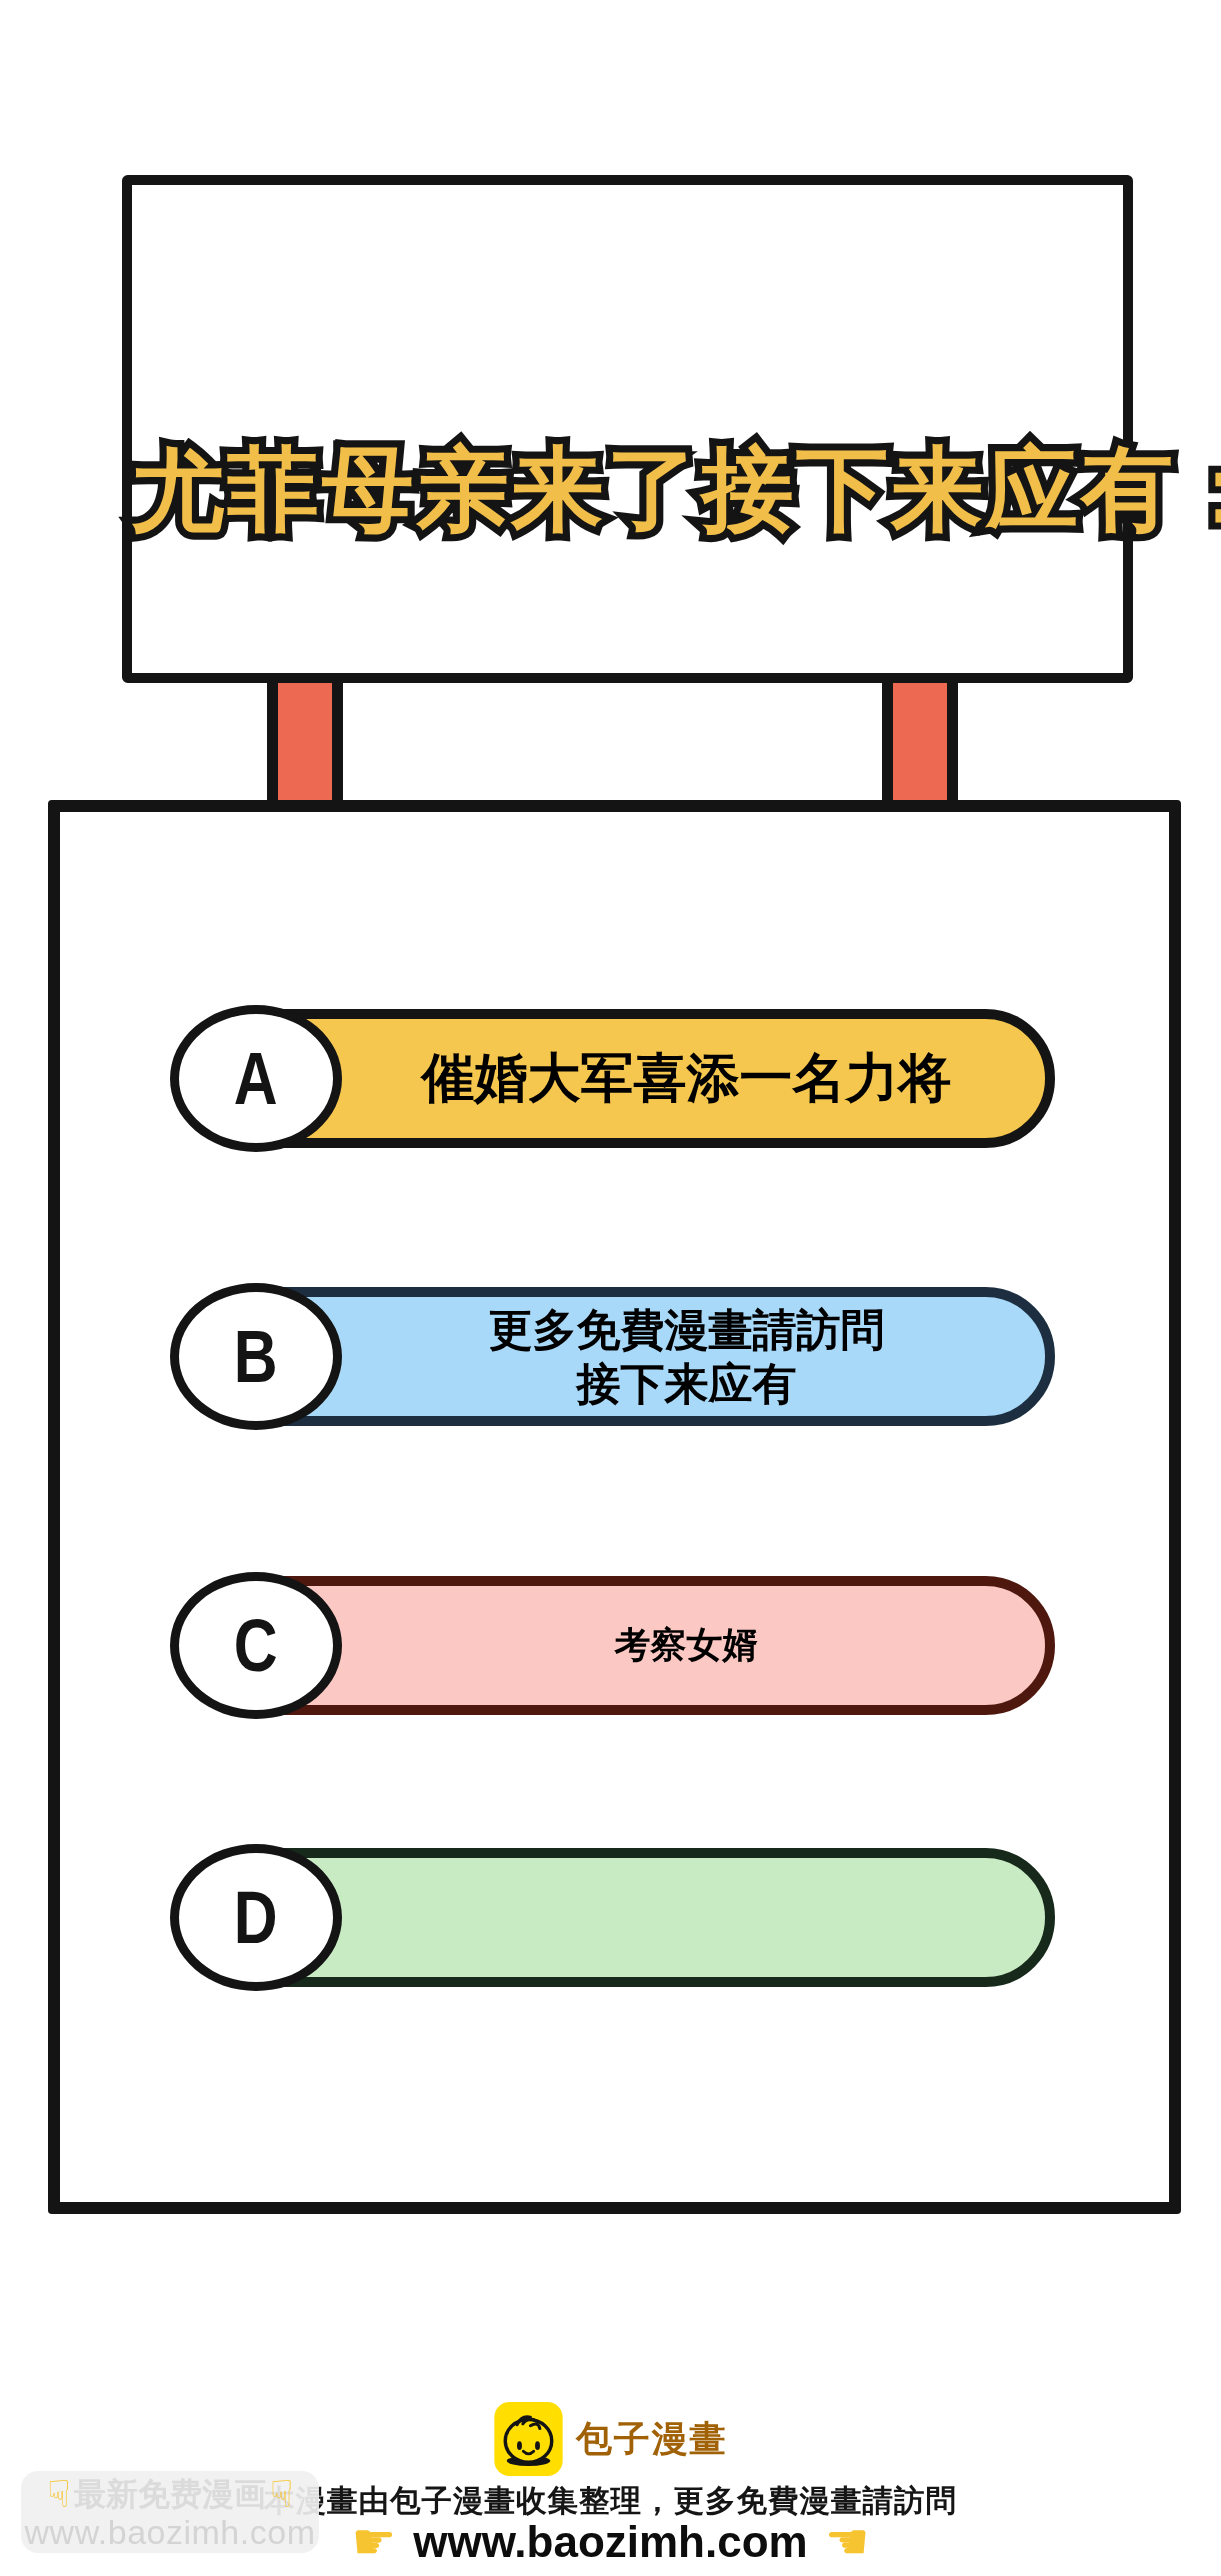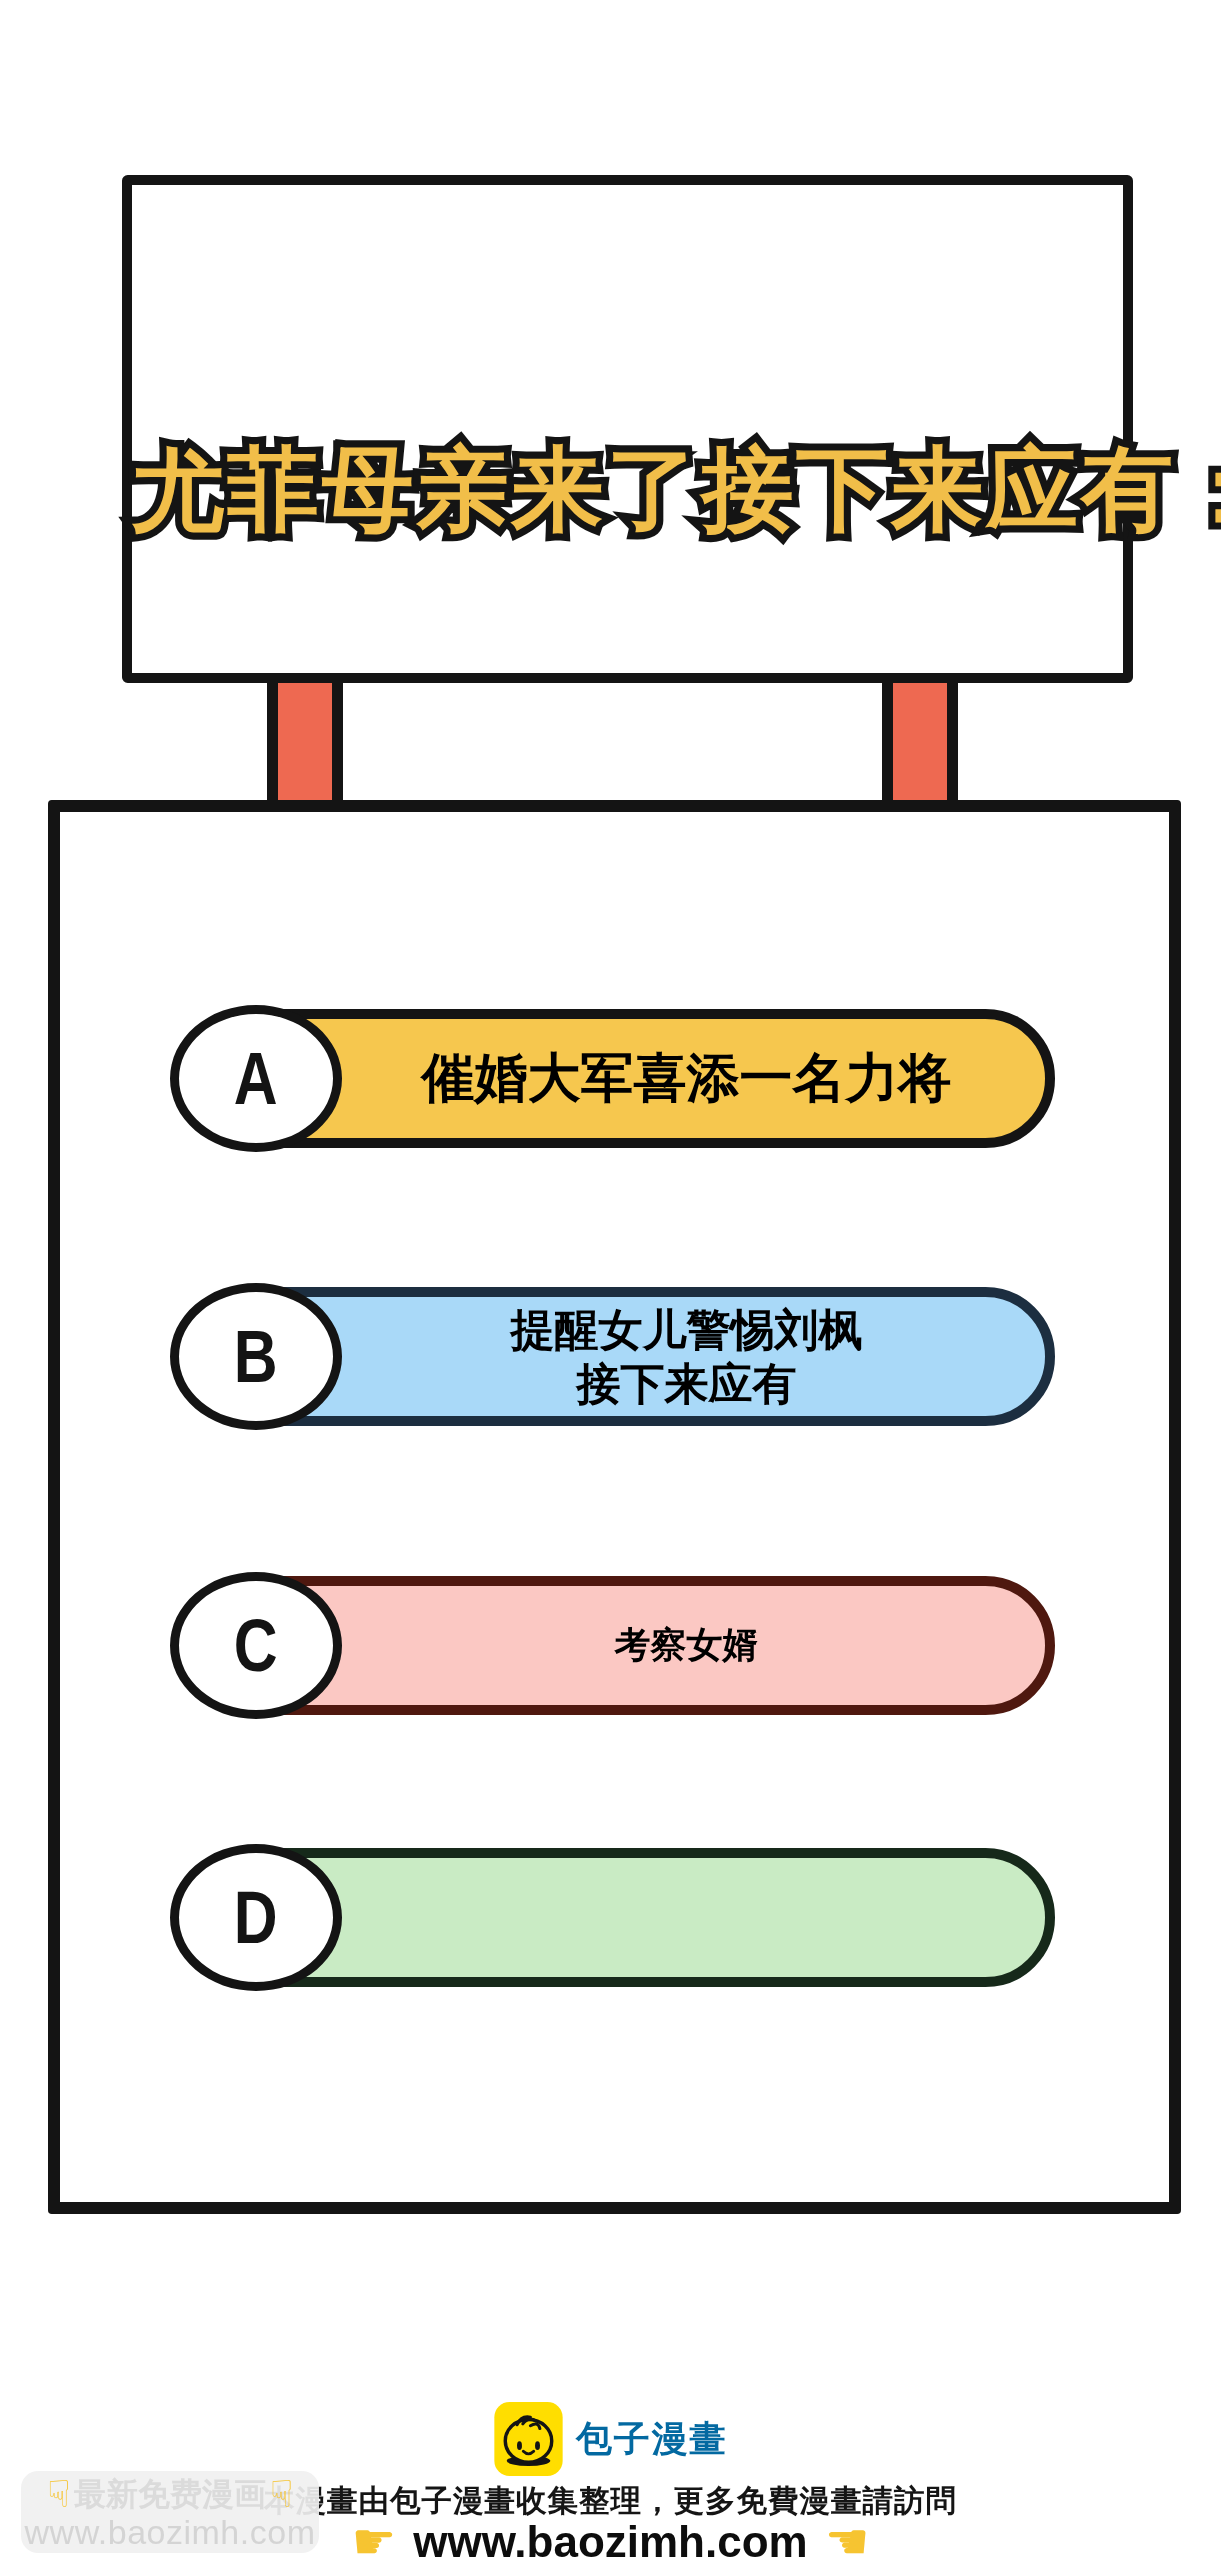--- a/index.html
+++ b/index.html
@@ -54,21 +54,21 @@
   .row-a .pill-label{font-size:53px;}
   .row-b .pill-label{font-size:44px;line-height:1.22;}
   .row-c .pill-label{font-size:36px;}
   .row-d .pill-label{font-size:50px;letter-spacing:1px;}
   
   .brand-row{
     position:absolute;left:0;top:2400px;width:1221px;height:78px;
     display:flex;align-items:center;justify-content:center;column-gap:13.4px;z-index:4;
   }
   .brand-logo{width:69px;height:74px;display:block;}
-  .brand-name{font-size:36px;font-weight:700;color:#0369a1;letter-spacing:1.9px;}
+  .brand-name{font-size:36px;font-weight:700;color:#a16207;letter-spacing:1.9px;}
   .info-line{
     position:absolute;left:0;top:2481px;width:1221px;text-align:center;
     font-size:30.5px;font-weight:600;color:#151515;letter-spacing:1px;z-index:4;
   }
   .url-line{
     position:absolute;left:0;top:2515px;width:1221px;height:53px;
     display:flex;align-items:center;justify-content:center;column-gap:17px;z-index:4;
     font-size:44px;font-weight:700;color:#0d0d0d;
   }
   .hand{color:var(--hand-yellow);font-size:50px;line-height:1;}
@@ -110,21 +110,21 @@
 
     </div>
     <div class="letter-circle">
       <span>A</span>
     </div>
   </div>
 
   <div class="option-row row-b" style="top:1283px">
     <div class="pill" style="background: rgb(169, 217, 248); border-color: rgb(28, 46, 64);"></div>
     <div class="pill-label">
-      <span>提醒女儿警惕刘枫</span>
+      <span>更多免費漫畫請訪問</span>
       <span>接下来应有</span>
     </div>
     <div class="letter-circle">
       <span>B</span>
     </div>
   </div>
 
   <div class="option-row row-c" style="top:1572px">
     <div class="pill" style="background: rgb(251, 200, 195); border-color: rgb(79, 24, 15);"></div>
     <div class="pill-label">

